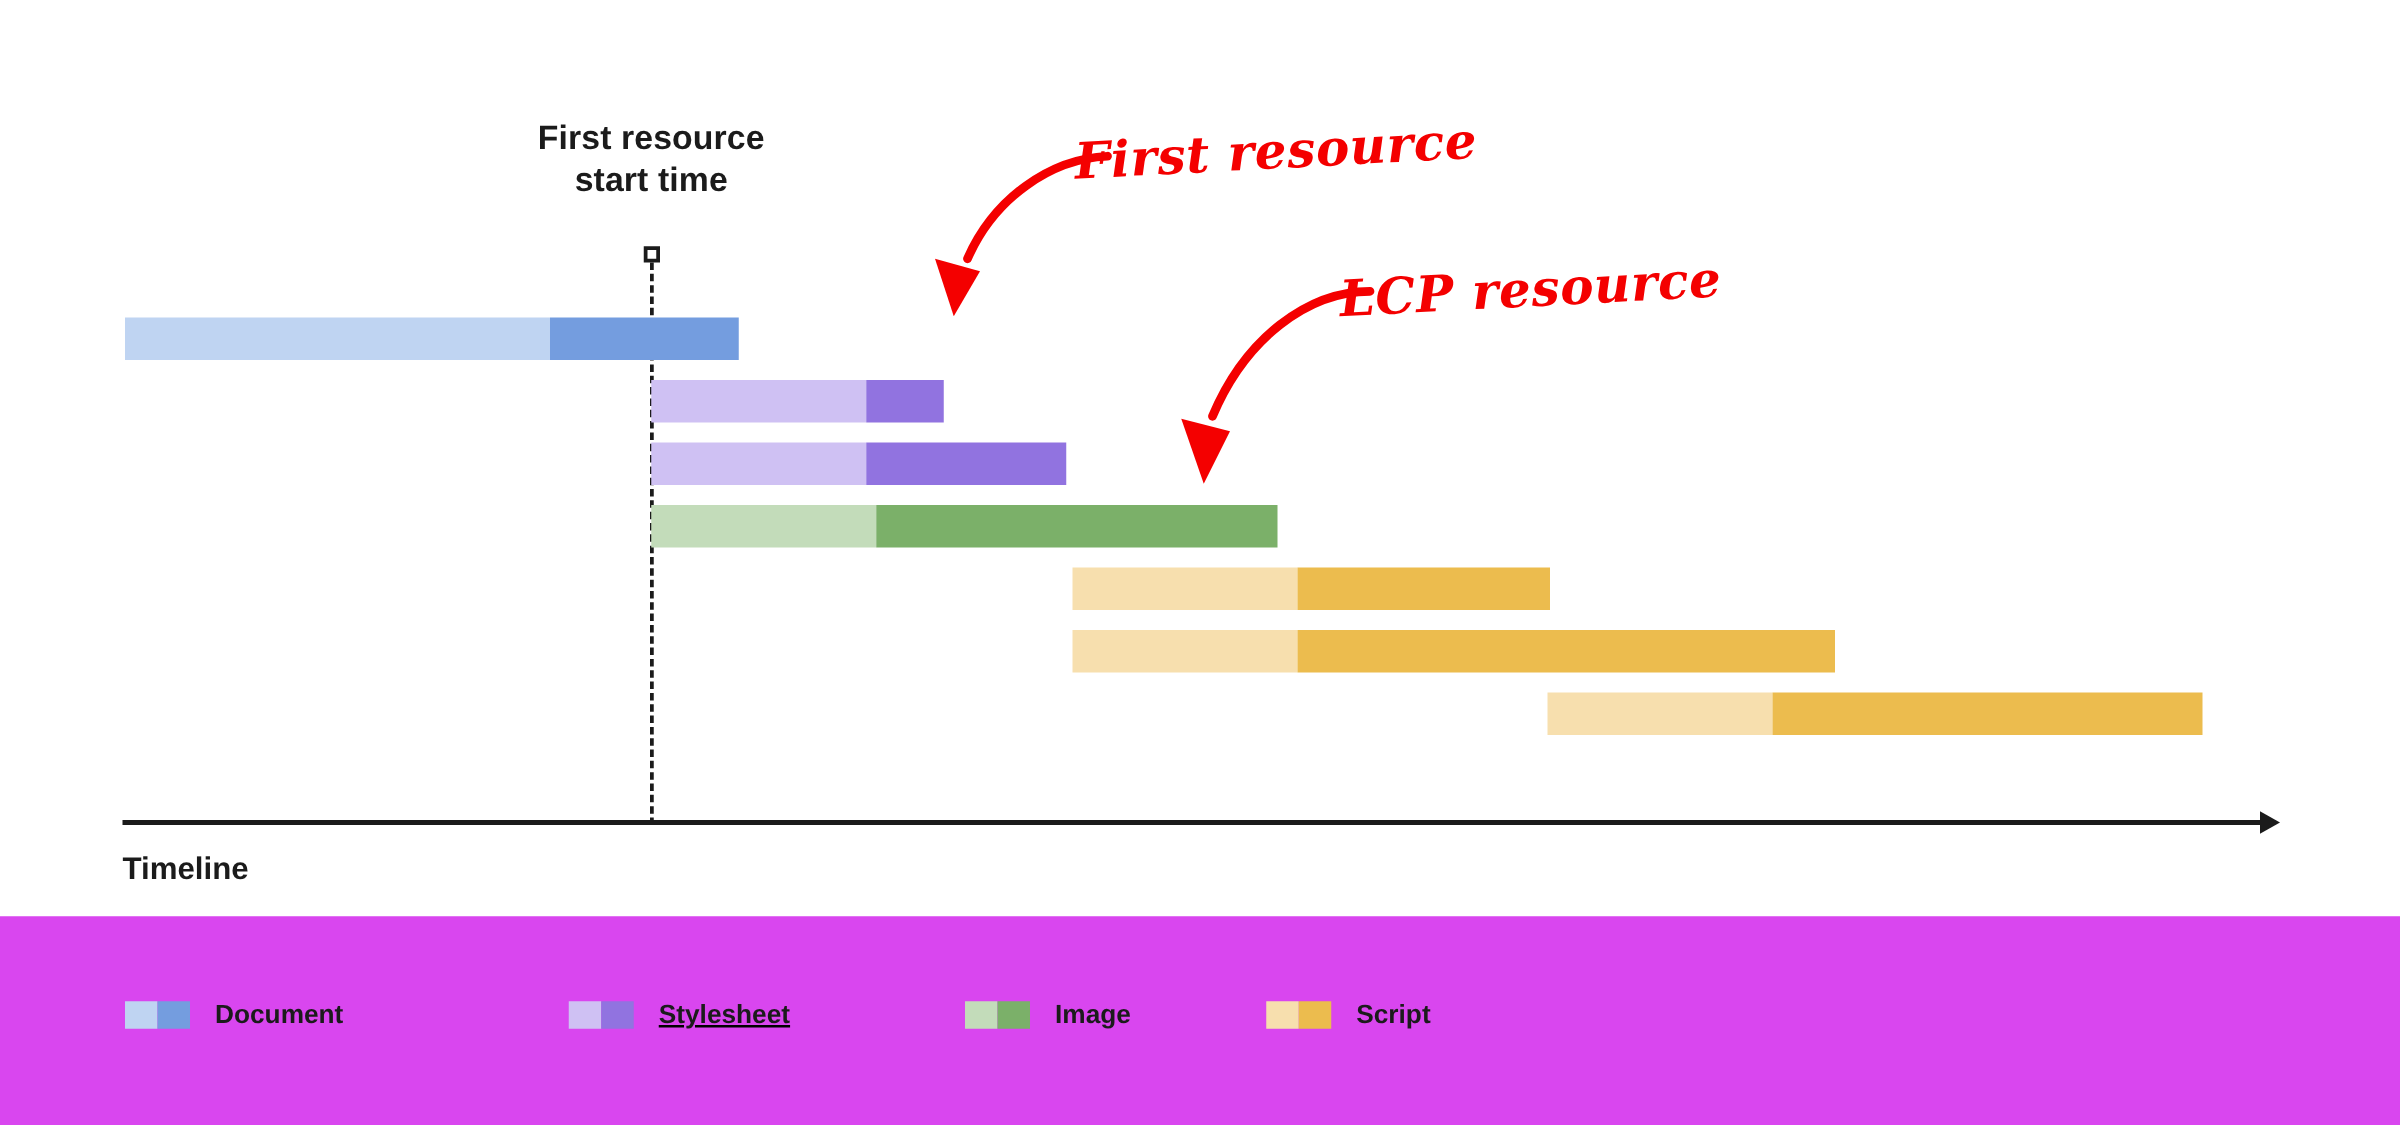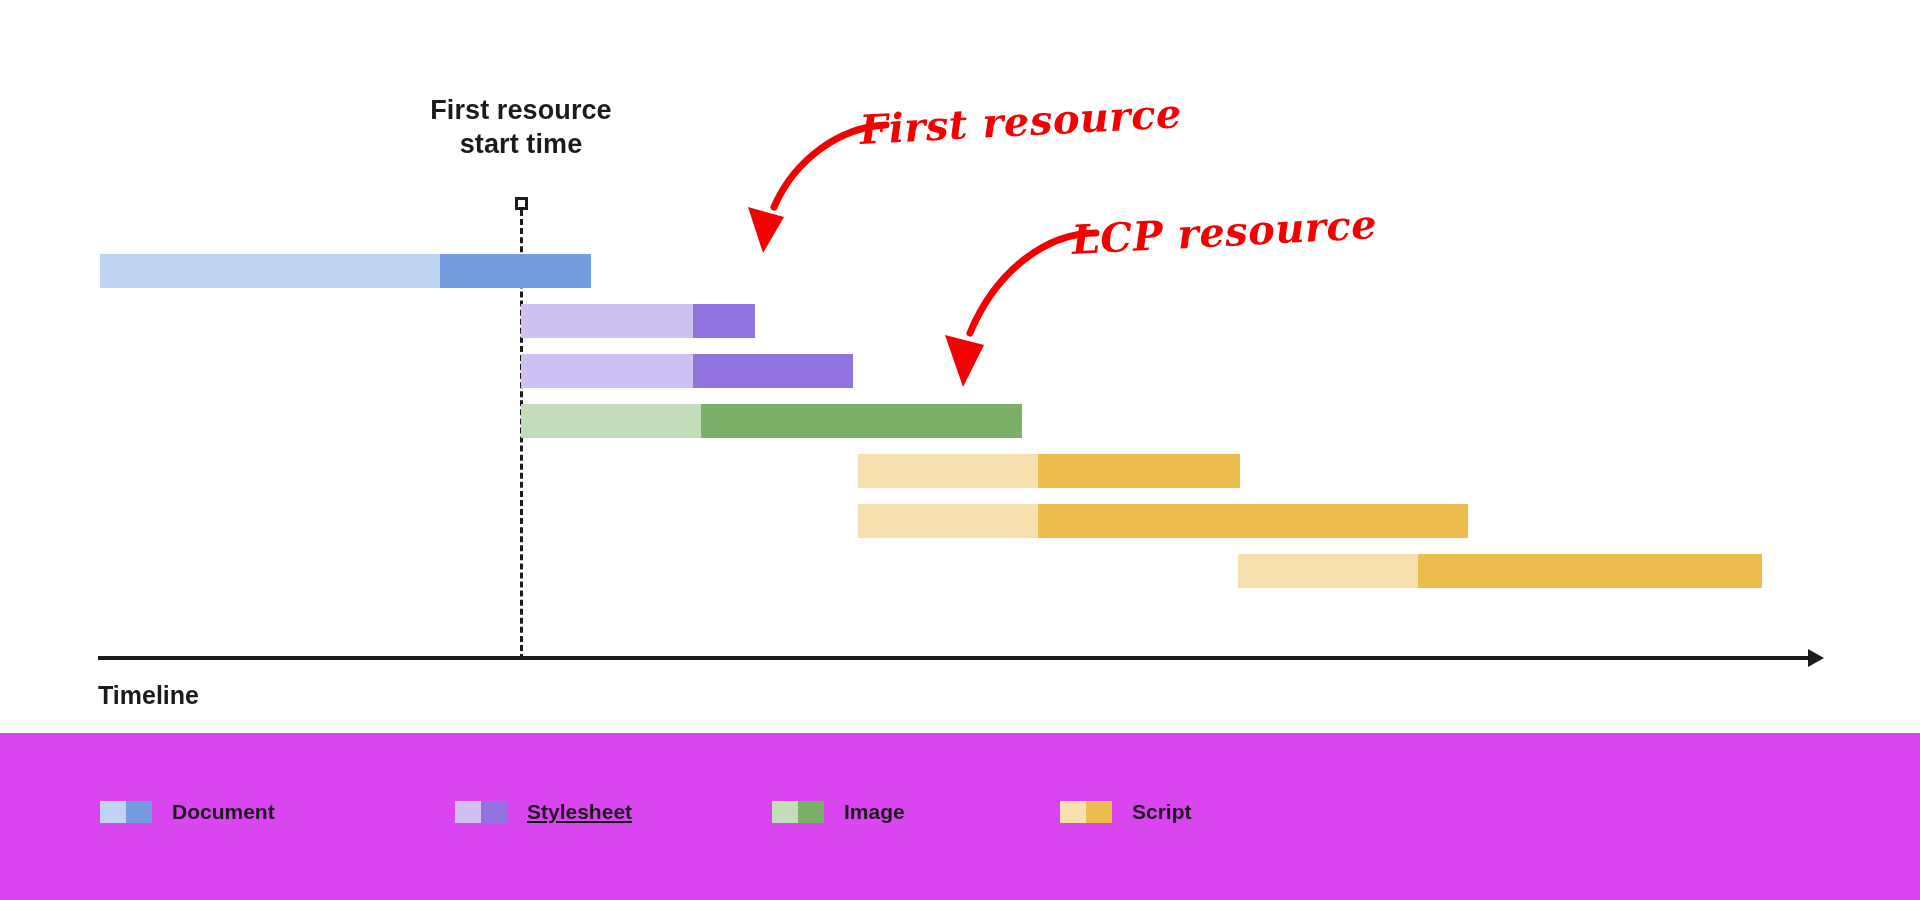--- a/index.html
+++ b/index.html
@@ -155,21 +155,21 @@
       </div>
 
       <div class="legend-item" style="left:772px;">
         <span class="swatch">
           <span class="s-light" style="background:#c3dcba;"></span>
           <span class="s-dark" style="background:#7bb069;"></span>
         </span>
         <span class="legend-label">Image</span>
       </div>
 
-      <div class="legend-item" style="left:1013px;margin-left:47px;">
+      <div class="legend-item" style="left:1013px;">
         <span class="swatch">
           <span class="s-light" style="background:#f7dfae;"></span>
           <span class="s-dark" style="background:#ecbc4e;"></span>
         </span>
         <span class="legend-label">Script</span>
       </div>
 
     </div>
   </div>
 

